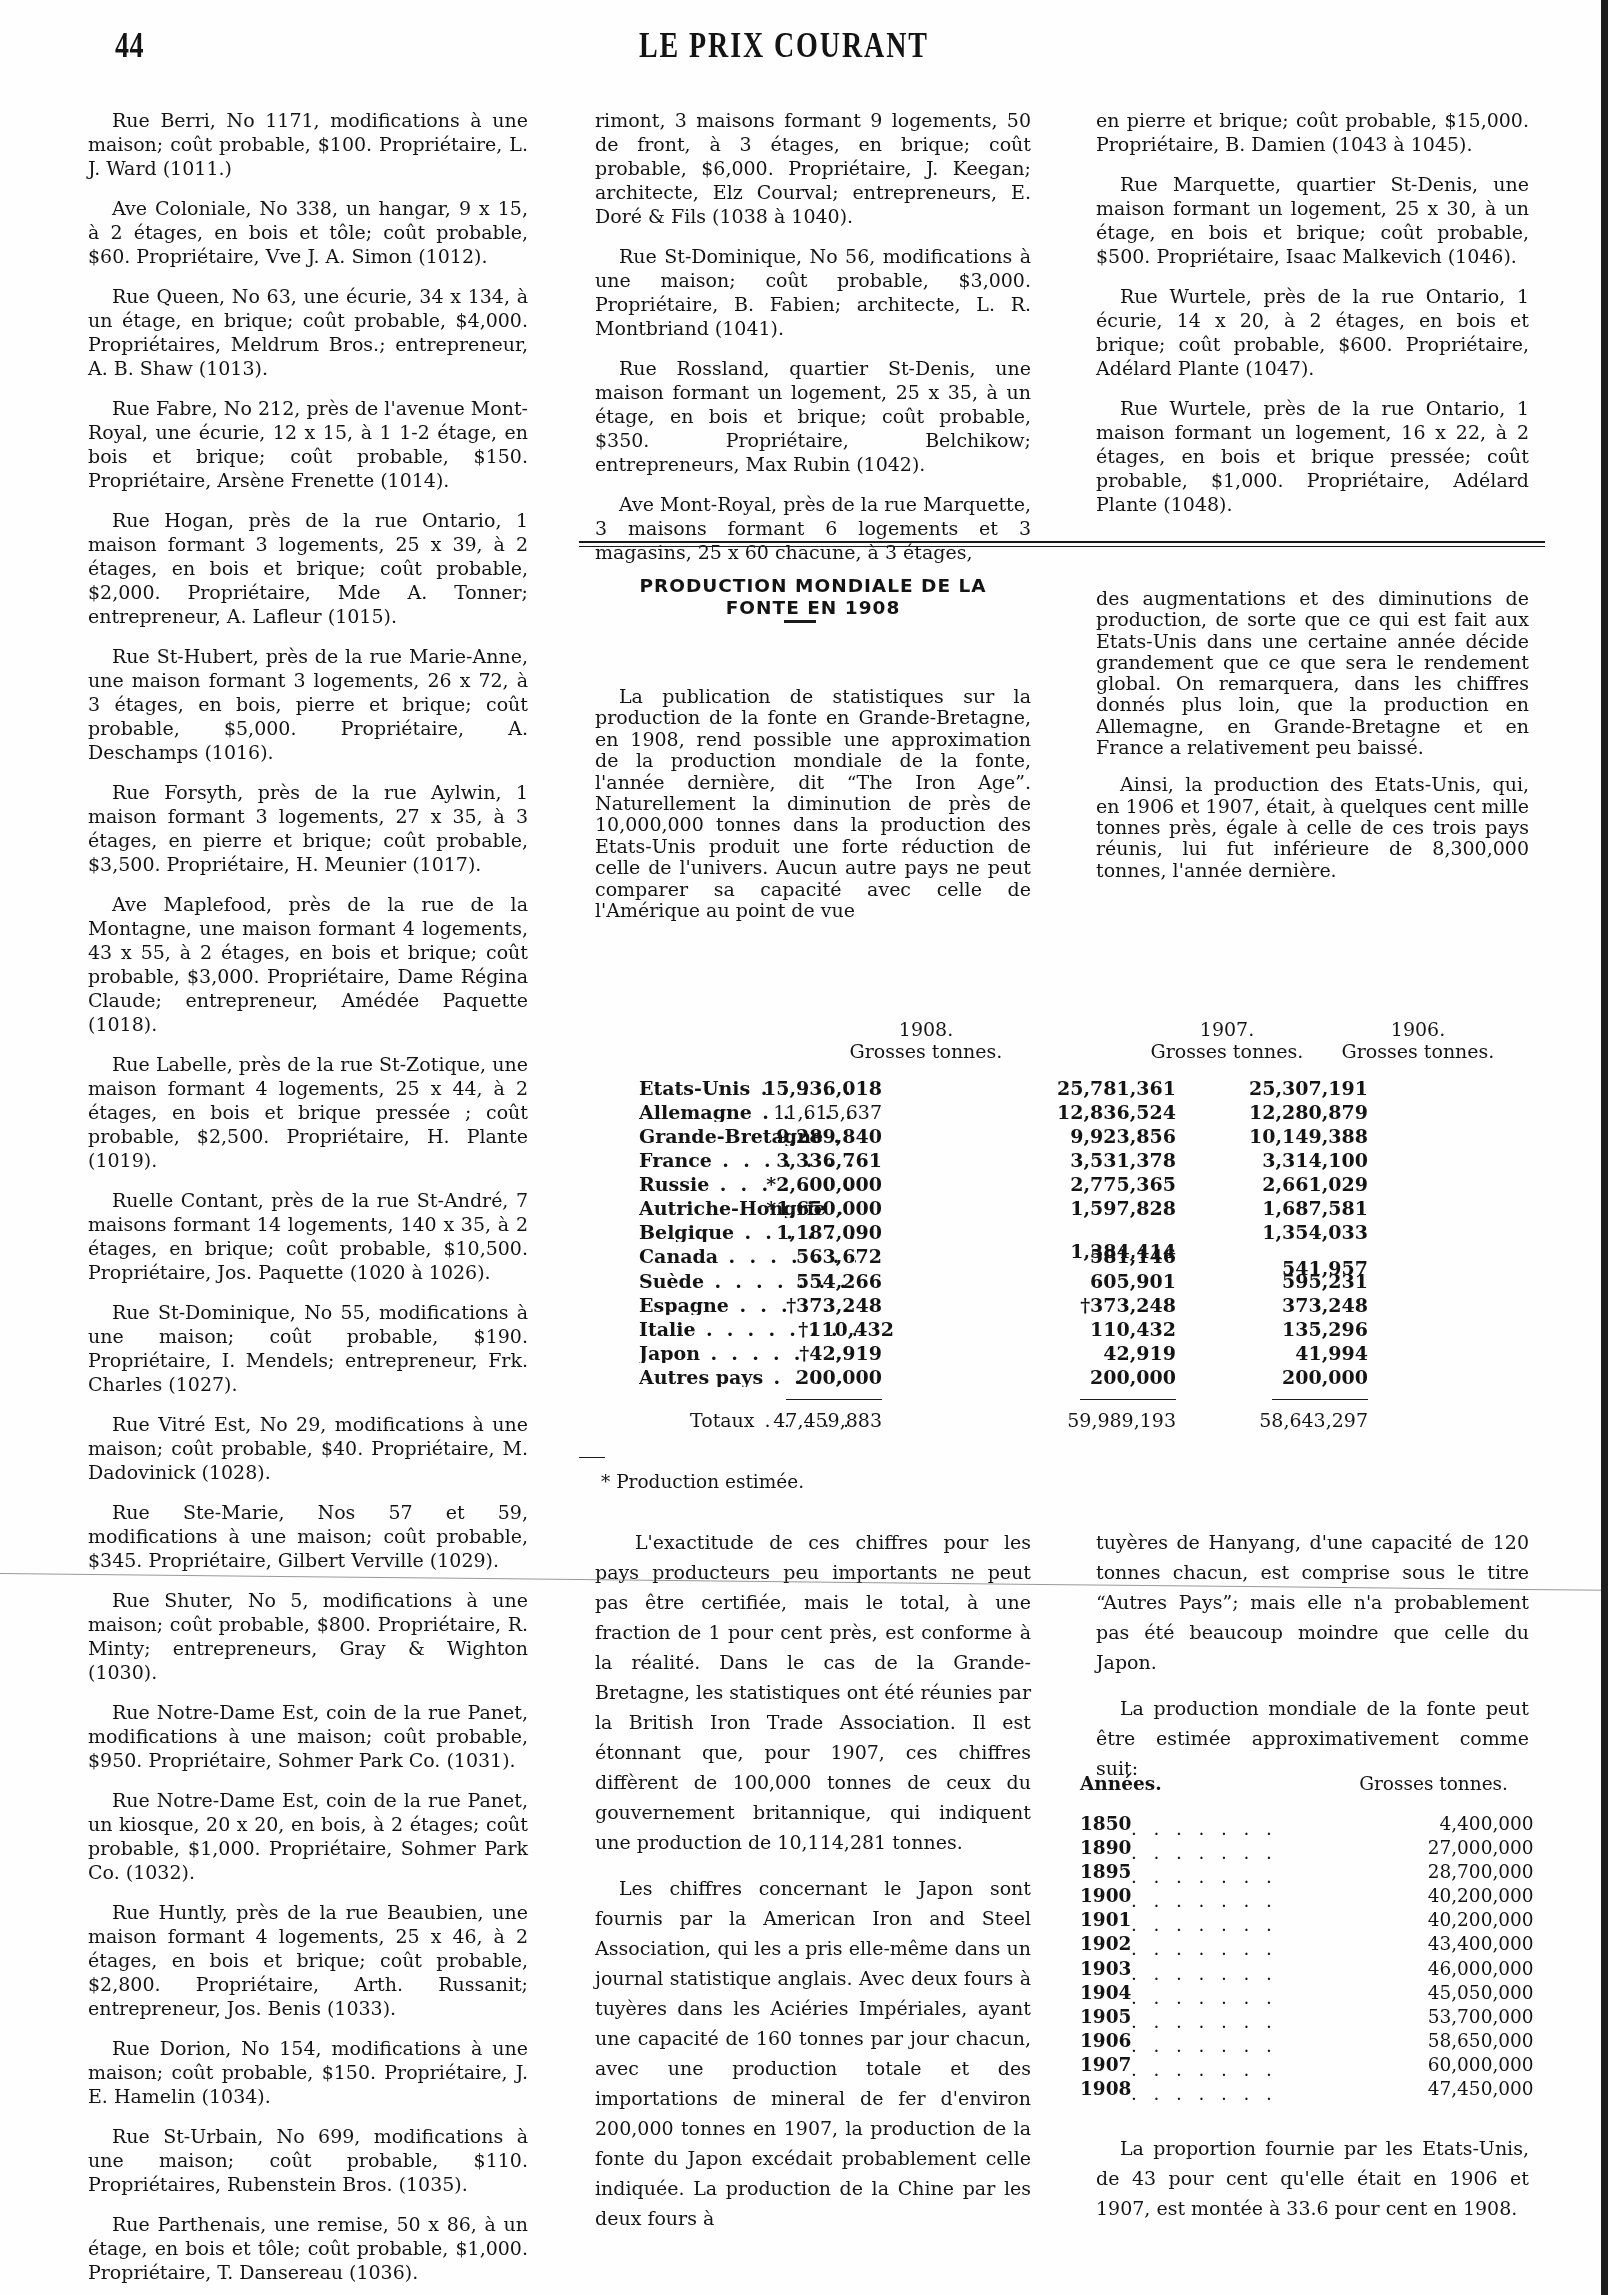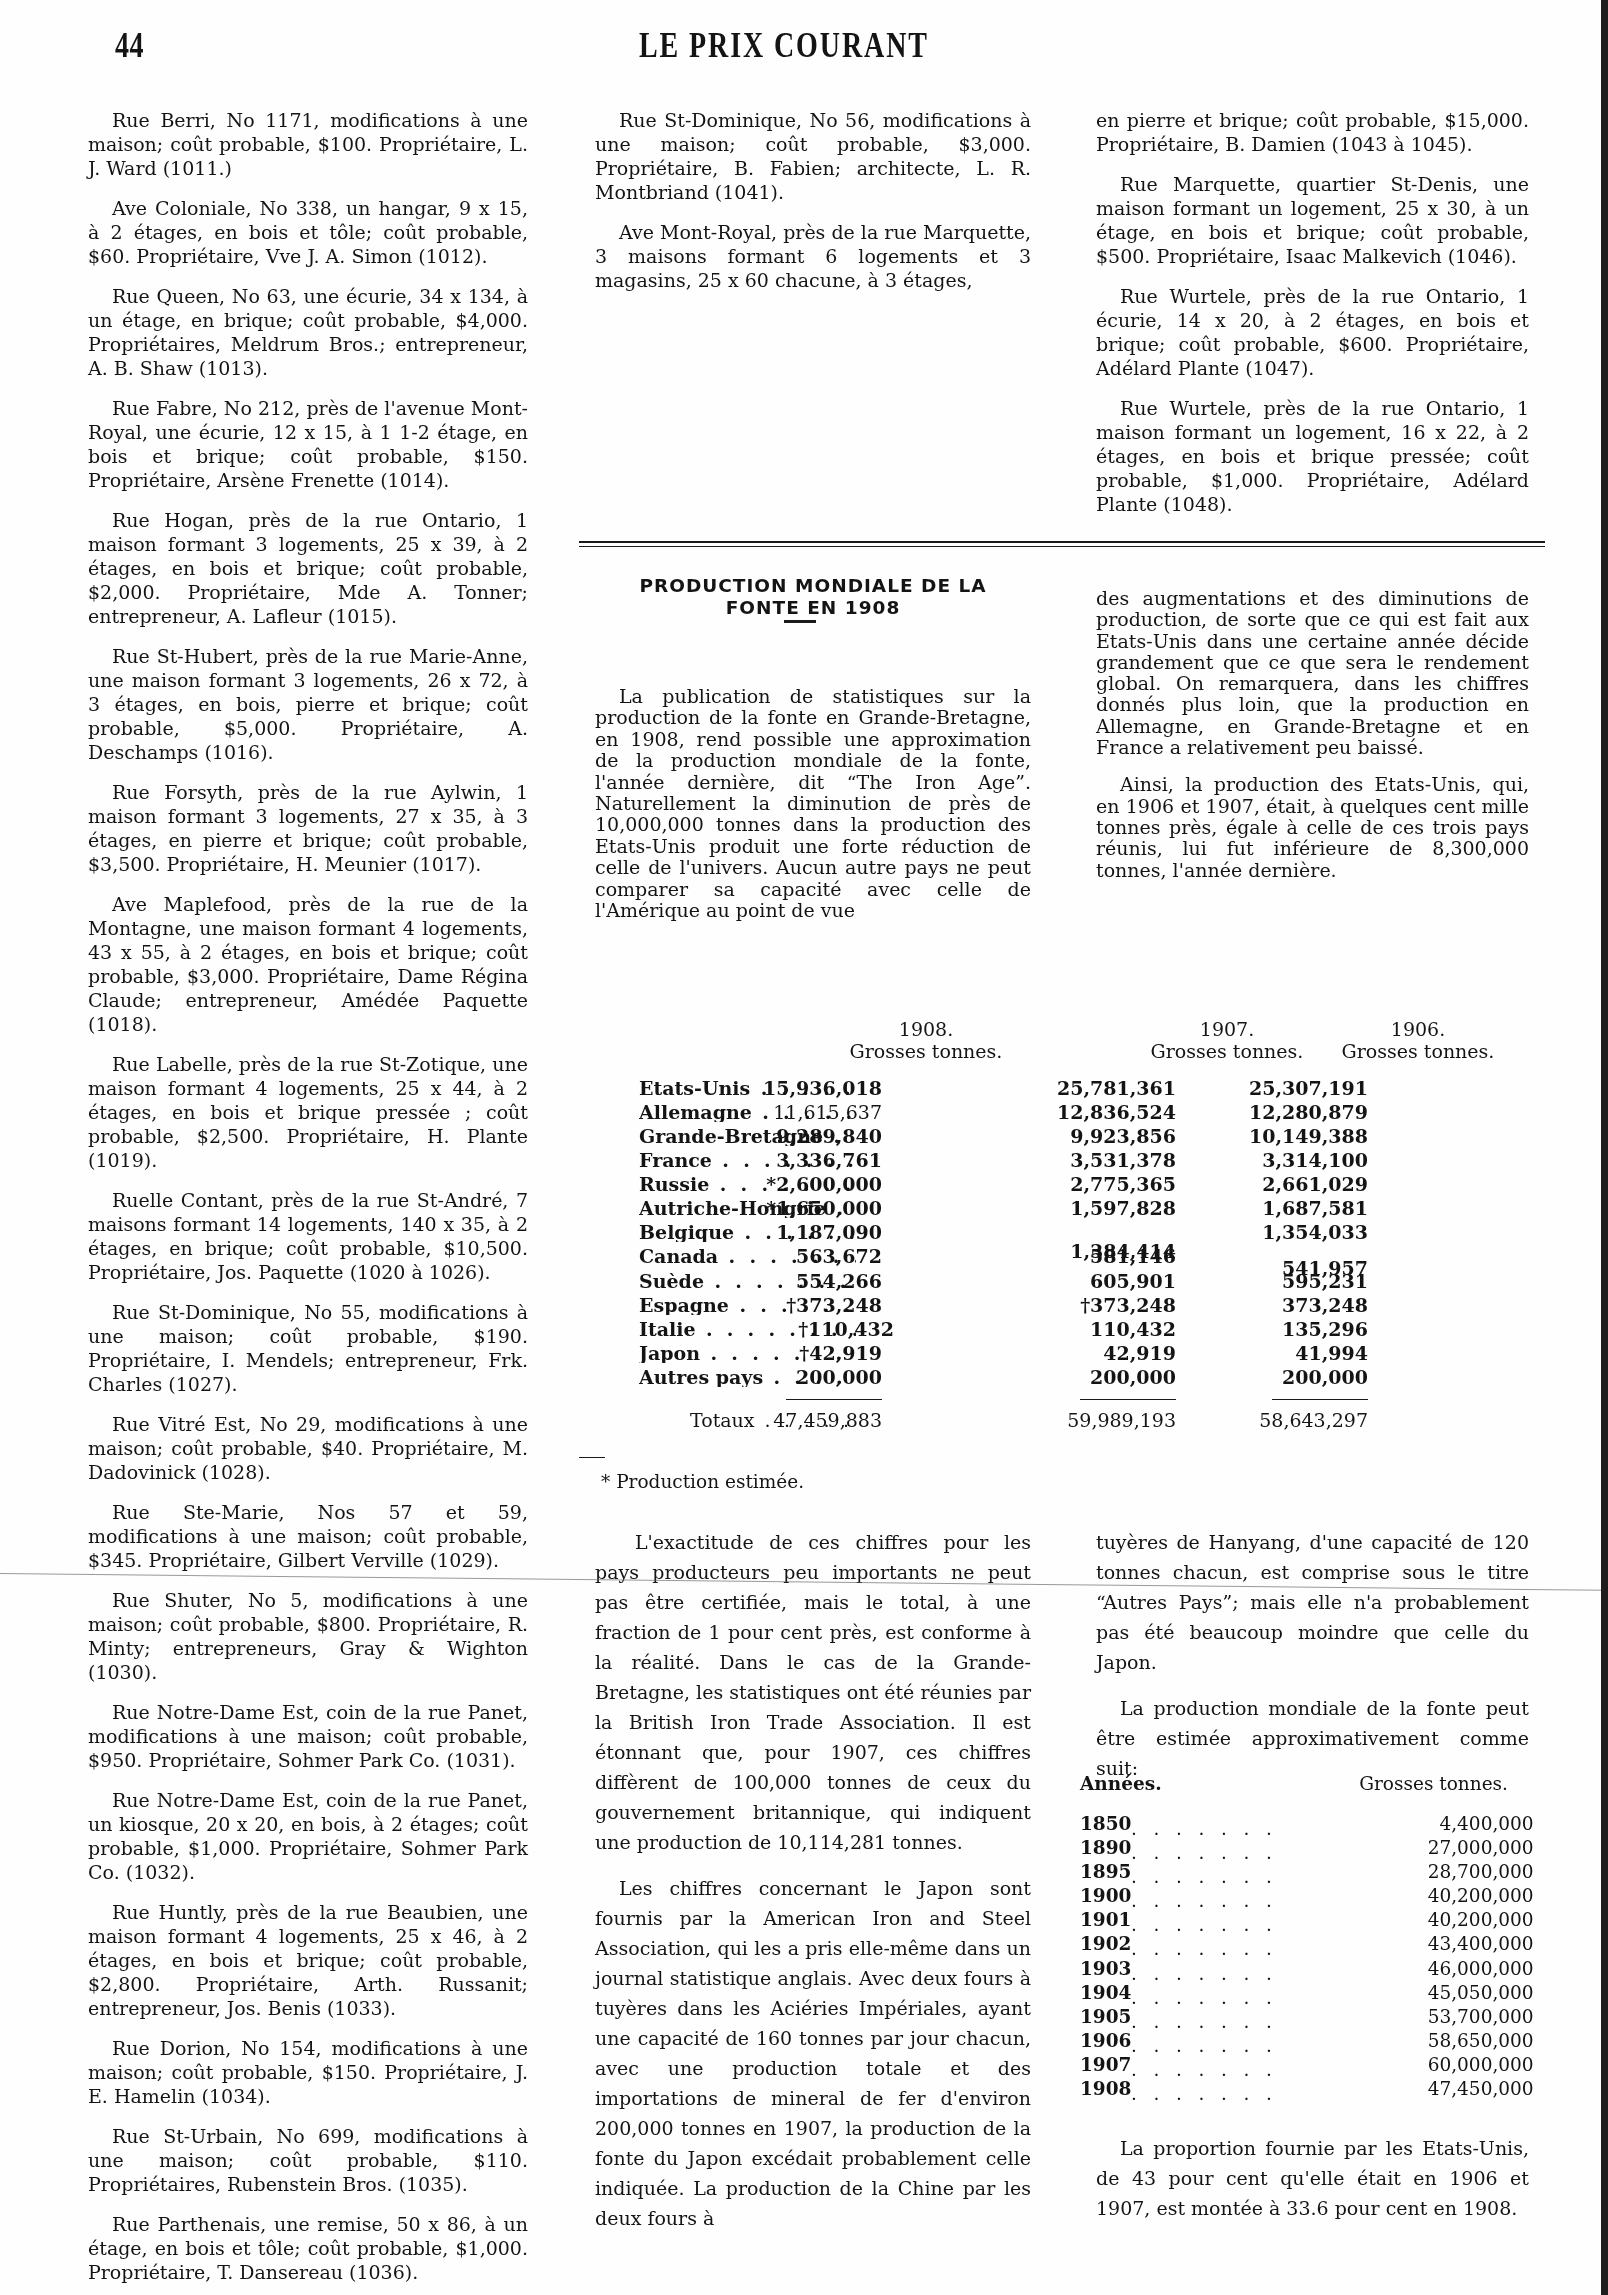--- a/index.html
+++ b/index.html
@@ -89,21 +89,23 @@
   <p>Rue Notre-Dame Est, coin de la rue Panet, un kiosque, 20 x 20, en bois, à 2 étages; coût probable, $1,000. Propriétaire, Sohmer Park Co. (1032).</p>
   <p>Rue Huntly, près de la rue Beaubien, une maison formant 4 logements, 25 x 46, à 2 étages, en bois et brique; coût probable, $2,800. Propriétaire, Arth. Russanit; entrepreneur, Jos. Benis (1033).</p>
   <p>Rue Dorion, No 154, modifications à une maison; coût probable, $150. Propriétaire, J. E. Hamelin (1034).</p>
   <p>Rue St-Urbain, No 699, modifications à une maison; coût probable, $110. Propriétaires, Rubenstein Bros. (1035).</p>
   <p>Rue Parthenais, une remise, 50 x 86, à un étage, en bois et tôle; coût probable, $1,000. Propriétaire, T. Dansereau (1036).</p>
   <p>Ave De Lorimier, près de l'avenue Mont-Royal, une maison formant un logement, 13 x 33, à 2 étages, en bois et brique; coût probable, $1,000. Propriétaire, Calvin A. Roy (1037).</p>
   <p style="text-align:left">Rue St-André, près de la rue De Fleu-</p>
 </div>
 
 <div class="col col-mid-top">
+  <p style="text-indent:0">rimont, 3 maisons formant 9 logements, 50 de front, à 3 étages, en brique; coût probable, $6,000. Propriétaire, J. Keegan; architecte, Elz Courval; entrepreneurs, E. Doré &amp; Fils (1038 à 1040).</p>
   <p>Rue St-Dominique, No 56, modifications à une maison; coût probable, $3,000. Propriétaire, B. Fabien; architecte, L. R. Montbriand (1041).</p>
+  <p>Rue Rossland, quartier St-Denis, une maison formant un logement, 25 x 35, à un étage, en bois et brique; coût probable, $350. Propriétaire, Belchikow; entrepreneurs, Max Rubin (1042).</p>
   <p>Ave Mont-Royal, près de la rue Marquette, 3 maisons formant 6 logements et 3 magasins, 25 x 60 chacune, à 3 étages,</p>
 </div>
 
 <div class="col col-right-top">
   <p style="text-indent:0">en pierre et brique; coût probable, $15,000. Propriétaire, B. Damien (1043 à 1045).</p>
   <p>Rue Marquette, quartier St-Denis, une maison formant un logement, 25 x 30, à un étage, en bois et brique; coût probable, $500. Propriétaire, Isaac Malkevich (1046).</p>
   <p>Rue Wurtele, près de la rue Ontario, 1 écurie, 14 x 20, à 2 étages, en bois et brique; coût probable, $600. Propriétaire, Adélard Plante (1047).</p>
   <p>Rue Wurtele, près de la rue Ontario, 1 maison formant un logement, 16 x 22, à 2 étages, en bois et brique pressée; coût probable, $1,000. Propriétaire, Adélard Plante (1048).</p>
 </div>
 

